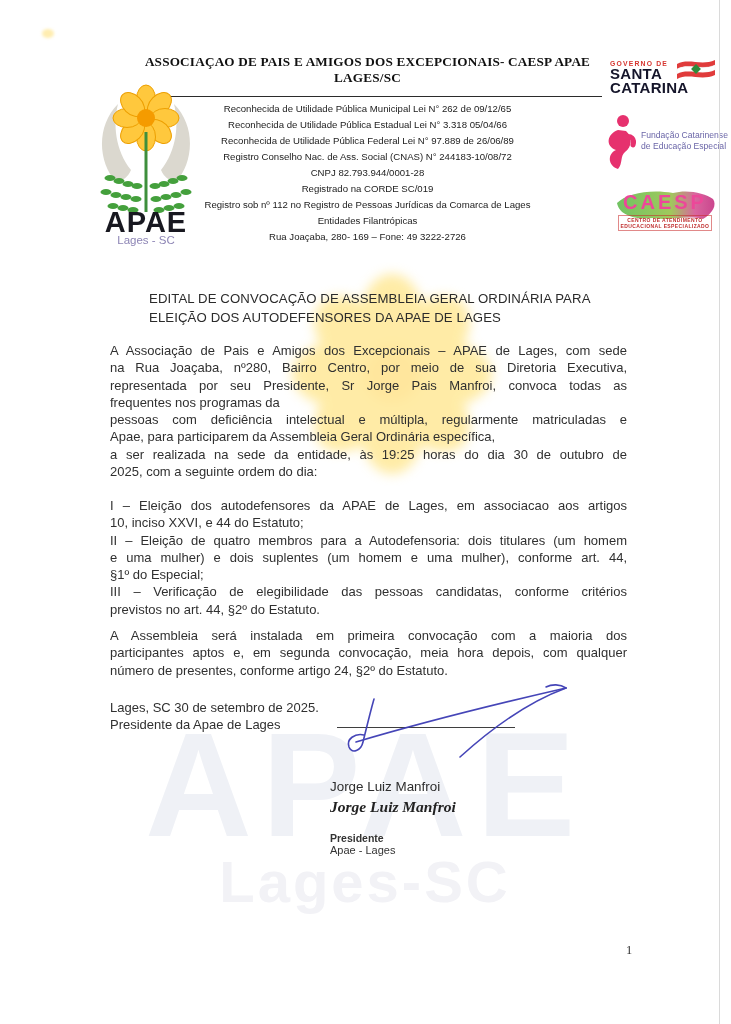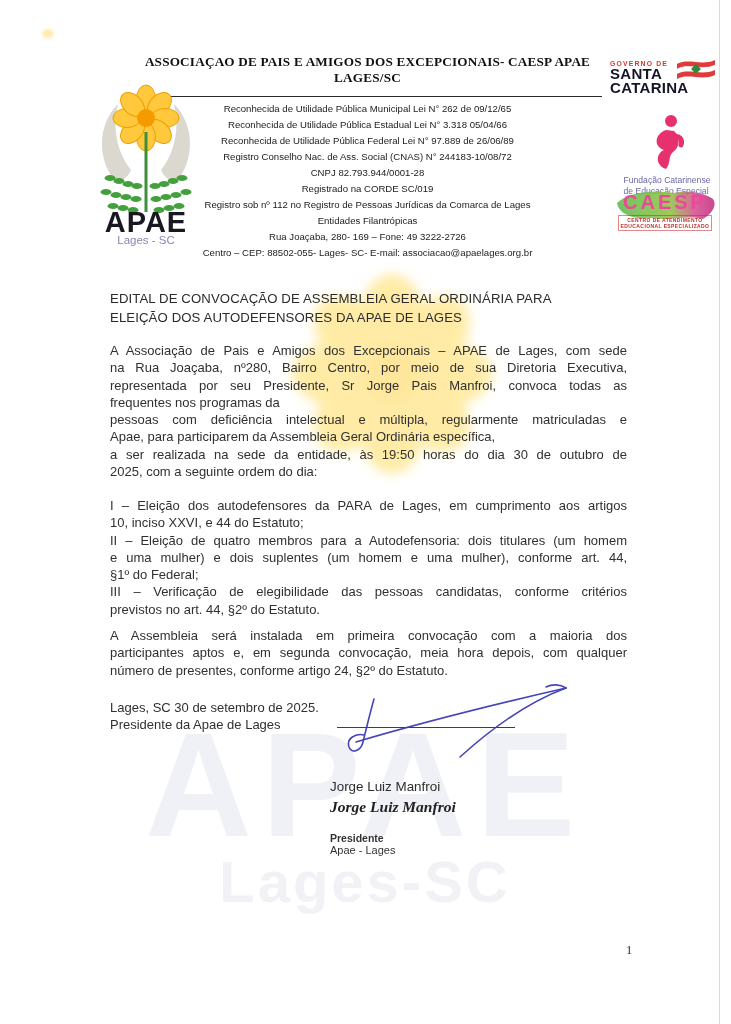--- a/index.html
+++ b/index.html
@@ -25,21 +25,21 @@
              border-bottom:1.6px solid #2b2b2b;letter-spacing:.2px;}
   .hdr-info{margin-top:4px;}
   .hdr-info div{font-size:9.6px;line-height:16px;text-align:center;color:#222;}
   .logo-apae{position:absolute;left:86px;top:74px;z-index:3;}
 
   .logo-gov{position:absolute;left:610px;top:60px;width:118px;z-index:3;}
   .gov-pre{font-size:6.8px;font-weight:bold;letter-spacing:1.2px;color:#d6352f;}
   .gov-name{font-size:15px;font-weight:900;line-height:13.5px;letter-spacing:.3px;color:#15152a;}
   .gov-flag{position:absolute;right:12px;top:-3px;}
 
-  .logo-fcee{position:absolute;left:602px;top:112px;width:130px;display:flex;align-items:center;gap:5px;z-index:3;flex-direction:column;}
+  .logo-fcee{position:absolute;left:602px;top:112px;width:130px;display:flex;align-items:center;gap:5px;z-index:3;}
   .fcee-text{font-size:8.6px;line-height:11px;color:#6b66a8;}
 
   .logo-caesp{position:absolute;left:604px;top:184px;width:122px;height:58px;text-align:center;z-index:3;}
   .caesp-map{position:absolute;left:7px;top:2px;}
   .caesp-name{position:relative;z-index:2;margin-top:8px;font-size:20px;font-weight:800;
               letter-spacing:3px;color:#ec4899;line-height:20px;}
   .caesp-sub{position:relative;z-index:2;margin-top:3px;display:inline-block;
              border:0.5px solid rgba(200,40,40,.55);padding:1px 2px;}
   .caesp-sub div{font-size:5px;line-height:6px;font-weight:bold;letter-spacing:.4px;color:#c03030;}
 
@@ -107,21 +107,20 @@
     <div class="hdr-info">
       <div>Reconhecida de Utilidade Pública Municipal Lei N° 262 de 09/12/65</div>
       <div>Reconhecida de Utilidade Pública Estadual Lei N° 3.318 05/04/66</div>
       <div>Reconhecida de Utilidade Pública Federal Lei N° 97.889 de 26/06/89</div>
       <div>Registro Conselho Nac. de Ass. Social (CNAS) N° 244183-10/08/72</div>
       <div>CNPJ 82.793.944/0001-28</div>
       <div>Registrado na CORDE SC/019</div>
       <div>Registro sob nº 112 no Registro de Pessoas Jurídicas da Comarca de Lages</div>
       <div>Entidades Filantrópicas</div>
       <div>Rua Joaçaba, 280- 169 – Fone: 49 3222-2726</div>
-      <div>Centro – CEP: 88502-055- Lages- SC- E-mail: associacao@apaelages.org.br</div>
     </div>
   </div>
 
   <svg class="logo-apae" width="120" height="172" viewBox="0 0 120 172">
     <path d="M30 108 C12 88 10 52 32 30 C27 50 29 76 45 96 C42 103 37 107 30 108 Z" fill="#dbd8cf"></path>
     <path d="M90 108 C108 88 110 52 88 30 C93 50 91 76 75 96 C78 103 83 107 90 108 Z" fill="#dbd8cf"></path>
     <g>
       <g transform="rotate(0 60 44)">
           <ellipse cx="60" cy="25" rx="9.5" ry="14" fill="#FFC83D" stroke="#ED9F00" stroke-width="1"></ellipse>
         </g>
@@ -213,42 +212,42 @@
       </defs>
       <path d="M6 17 C16 7 40 3 62 7 C76 3 94 7 102 13 C106 19 102 27 92 33 C76 29 58 35 42 32 C24 34 8 29 6 17 Z" fill="url(#scmap)" opacity="0.85"></path>
     </svg>
     <div class="caesp-name">CAESP</div>
     <div class="caesp-sub">
       <div>CENTRO DE ATENDIMENTO</div>
       <div>EDUCACIONAL ESPECIALIZADO</div>
     </div>
   </div>
 
-  <div class="blk doc-title" style="top:290px;">
+  <div class="blk doc-title" style="top:290px;margin-left:39px;">
     <div class="bl">EDITAL DE CONVOCAÇÃO DE ASSEMBLEIA GERAL ORDINÁRIA PARA</div>
     <div class="bl">ELEIÇÃO DOS AUTODEFENSORES DA APAE DE LAGES</div>
   </div>
 
   <div class="blk" style="top:342px;">
     <div class="bl j">A Associação de Pais e Amigos dos Excepcionais – APAE de Lages, com sede</div>
     <div class="bl j">na Rua Joaçaba, nº280, Bairro Centro, por meio de sua Diretoria Executiva,</div>
     <div class="bl j">representada por seu Presidente, Sr Jorge Pais Manfroi, convoca todas as</div>
     <div class="bl">frequentes nos programas da</div>
     <div class="bl j">pessoas com deficiência intelectual e múltipla, regularmente matriculadas e</div>
     <div class="bl">Apae, para participarem da Assembleia Geral Ordinária específica,</div>
-    <div class="bl j">a ser realizada na sede da entidade, às 19:50 horas do dia 30 de outubro de</div>
+    <div class="bl j">a ser realizada na sede da entidade, às 19:25 horas do dia 30 de outubro de</div>
     <div class="bl">2025, com a seguinte ordem do dia:</div>
   </div>
 
   <div class="blk" style="top:497px;">
-    <div class="bl j">I – Eleição dos autodefensores da PARA de Lages, em cumprimento aos artigos</div>
+    <div class="bl j">I – Eleição dos autodefensores da APAE de Lages, em associacao aos artigos</div>
     <div class="bl">10, inciso XXVI, e 44 do Estatuto;</div>
     <div class="bl j">II – Eleição de quatro membros para a Autodefensoria: dois titulares (um homem</div>
     <div class="bl j">e uma mulher) e dois suplentes (um homem e uma mulher), conforme art. 44,</div>
-    <div class="bl">§1º do Federal;</div>
+    <div class="bl">§1º do Especial;</div>
     <div class="bl j">III – Verificação de elegibilidade das pessoas candidatas, conforme critérios</div>
     <div class="bl">previstos no art. 44, §2º do Estatuto.</div>
   </div>
 
   <div class="blk" style="top:627px;">
     <div class="bl j">A Assembleia será instalada em primeira convocação com a maioria dos</div>
     <div class="bl j">participantes aptos e, em segunda convocação, meia hora depois, com qualquer</div>
     <div class="bl">número de presentes, conforme artigo 24, §2º do Estatuto.</div>
   </div>
 

